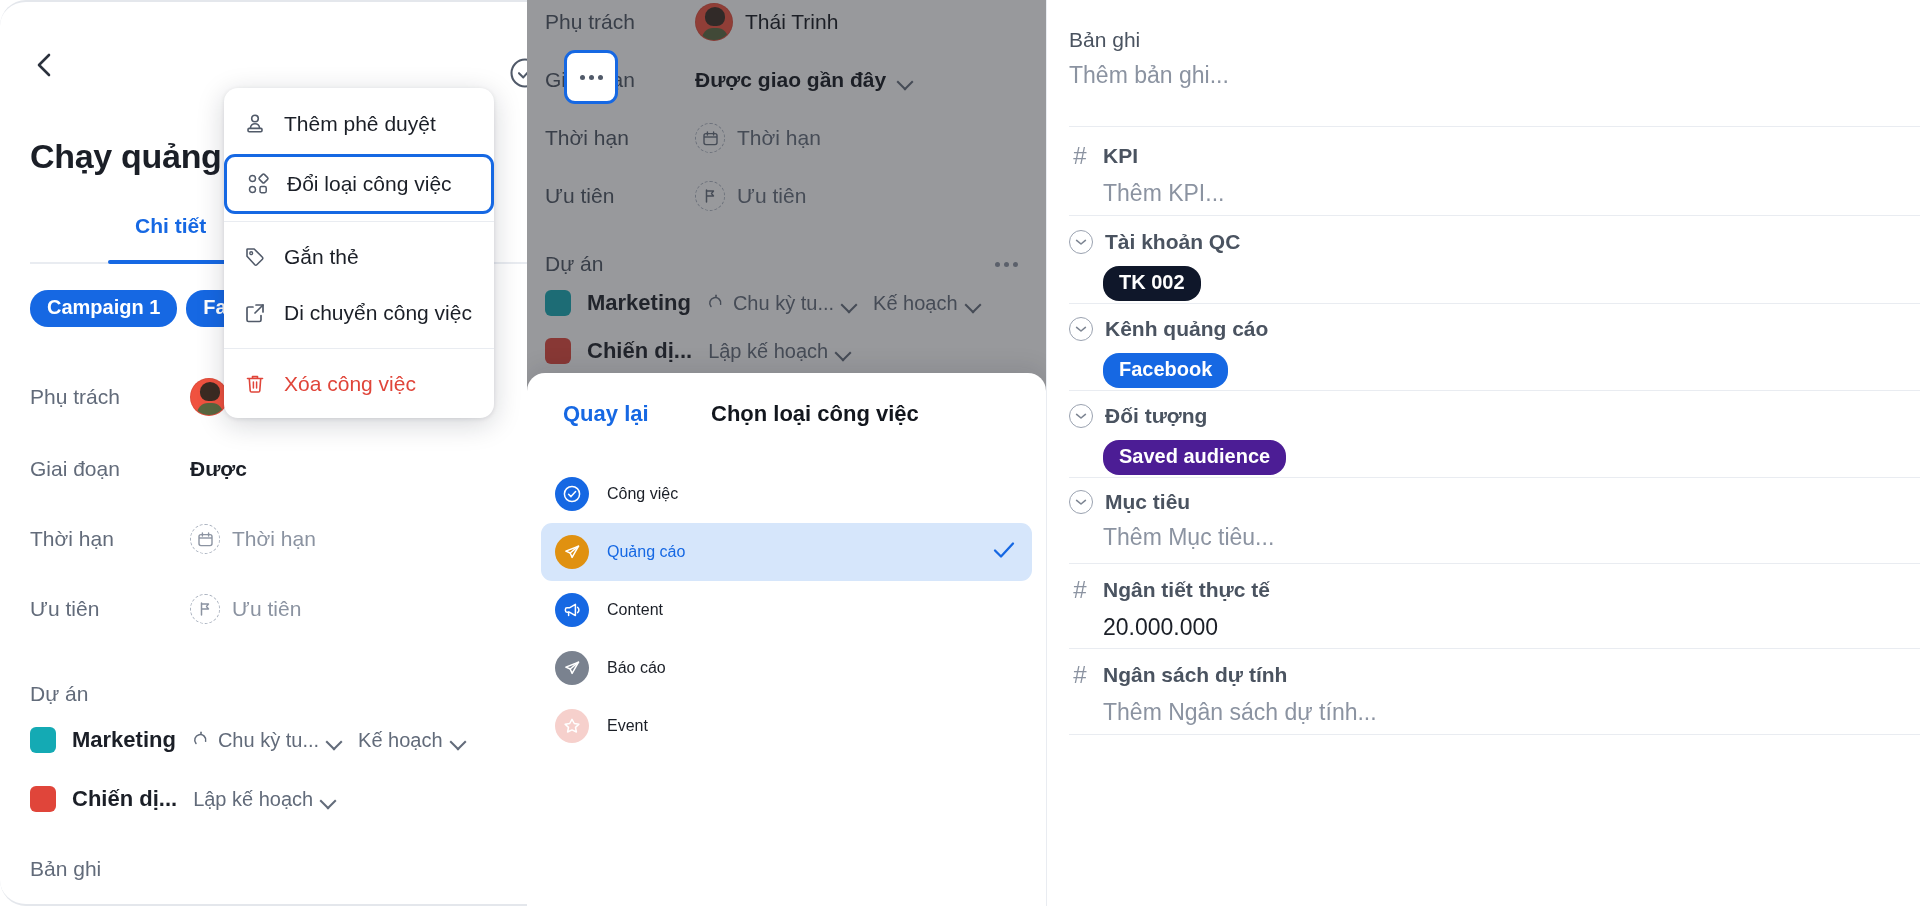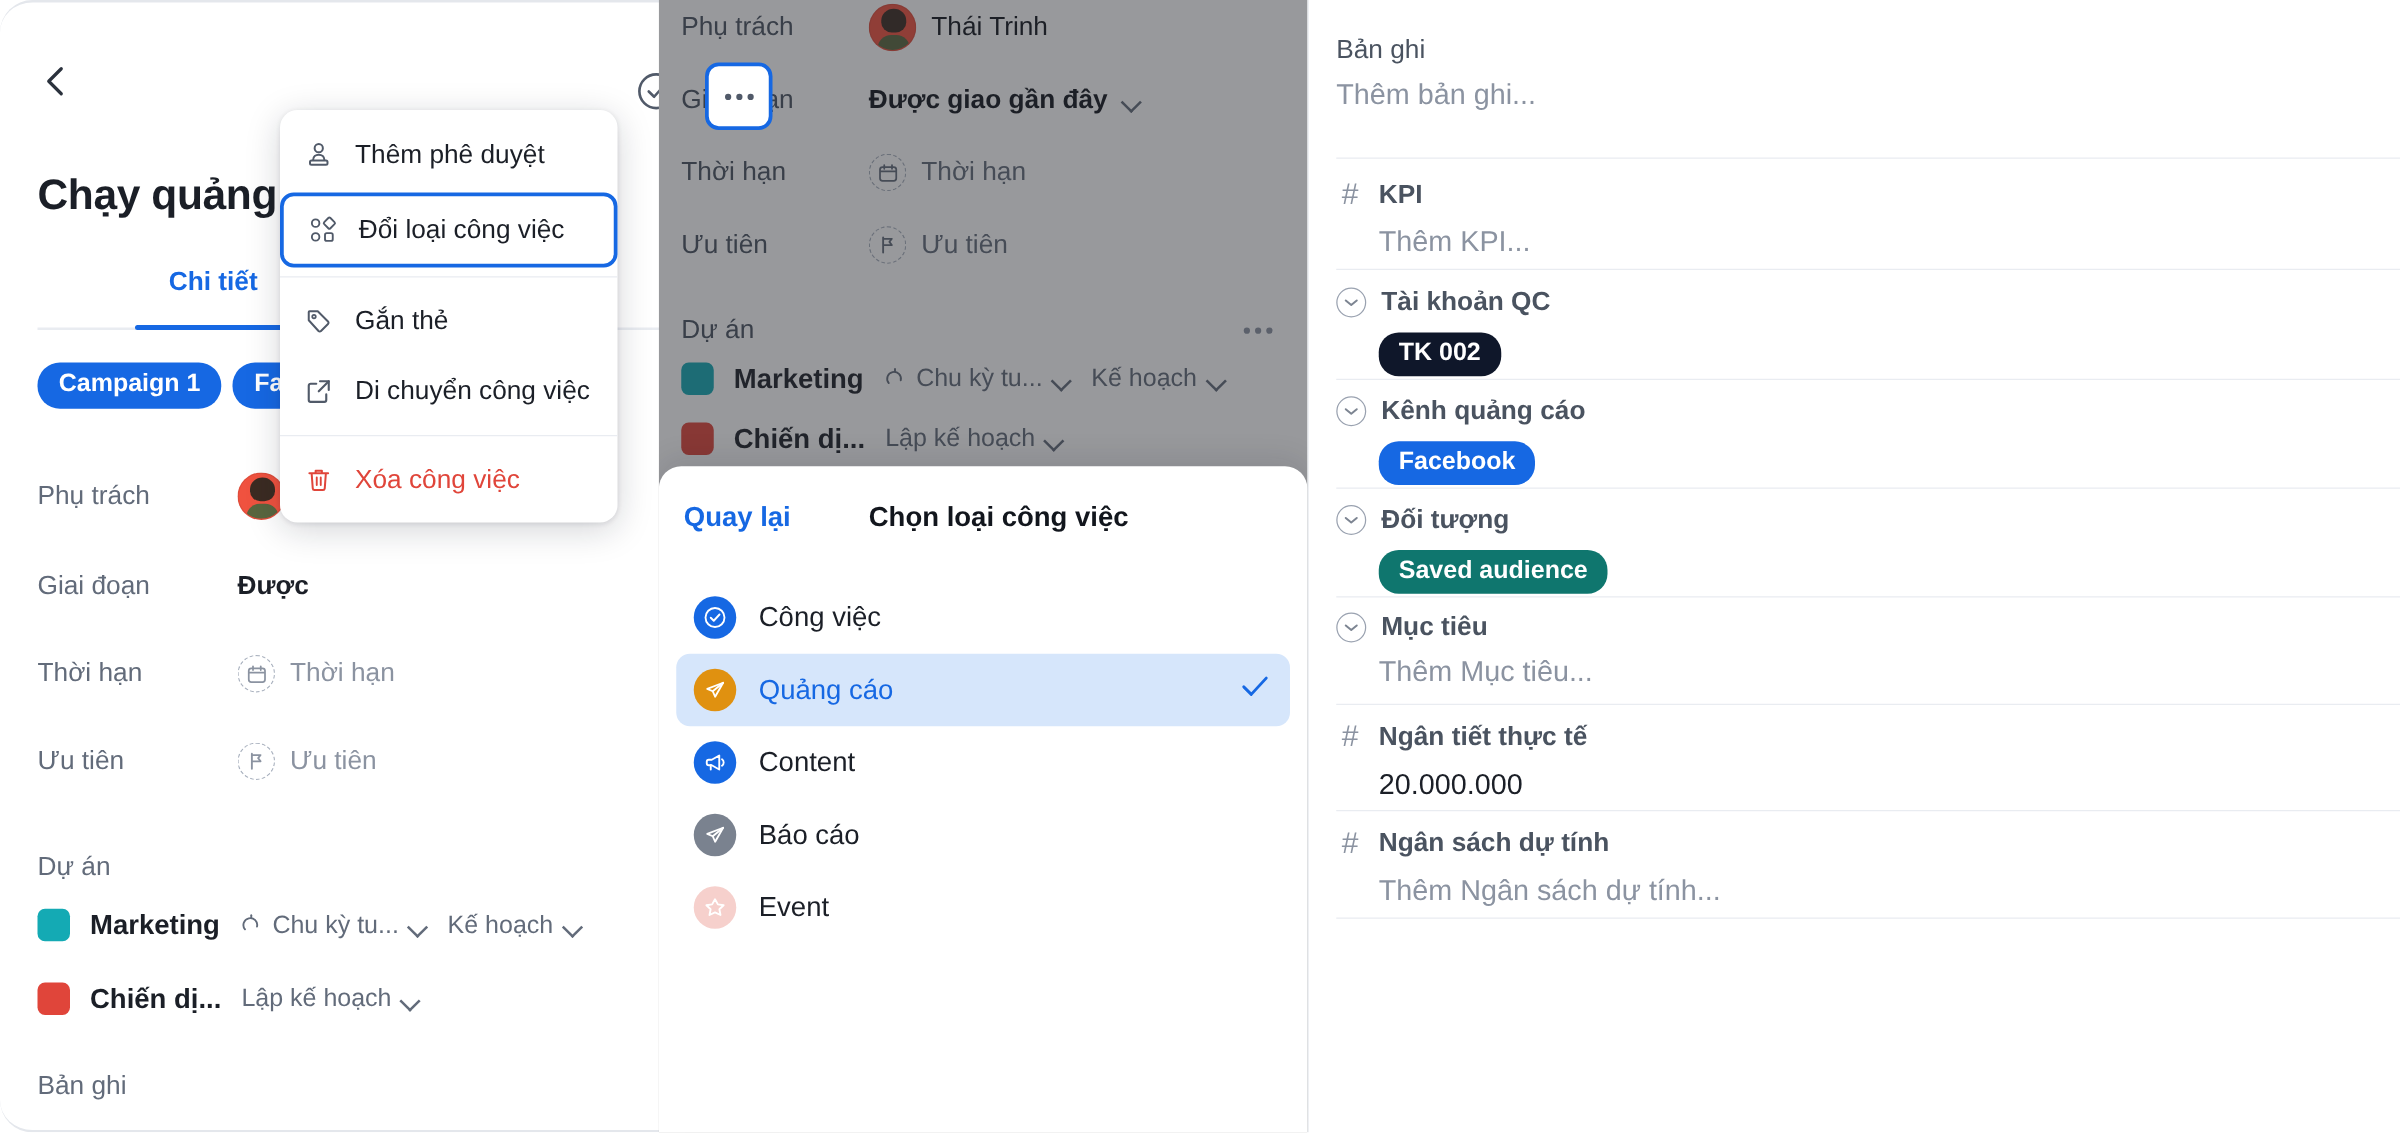--- a/index.html
+++ b/index.html
@@ -199,36 +199,36 @@
 
   .sheet {
     position: absolute; left: 0; bottom: 0;
     width: 519px; height: 533px;
     background: #fff;
     border-radius: 18px 18px 0 0;
     z-index: 10;
     box-shadow: 0 -6px 22px rgba(16,24,40,.10);
   }
   .sheet-head {
-    position: absolute; left: 0; top: 28px; width: 519px; height: 40px;
+    position: absolute; left: 16px; top: 28px; width: 519px; height: 40px;
   }
   .sheet-back {
     position: absolute; left: 20px; top: 0;
     font-size: 22px; color: #1668e3; font-weight: 600; cursor: pointer;
   }
   .sheet-title {
     position: absolute; left: 168px; top: 0;
     font-size: 22px; color: #12161d; font-weight: 700;
   }
   .type-list { position: absolute; left: 0; top: 92px; width: 519px; }
   .type-item {
     height: 58px; margin: 0 14px;
     display: flex; align-items: center; gap: 18px;
     padding: 0 14px; border-radius: 11px;
-    font-size: 22px; color: #1b1f27;
+    font-size: 16px; color: #1b1f27;
     cursor: pointer;
     text-align: right;
   }
   .type-item.selected { background: #d6e6fb; color: #1668e3; }
   .type-ic {
     width: 34px; height: 34px; border-radius: 50%;
     flex: 0 0 auto; display:flex; align-items:center; justify-content:center;
   }
   .type-check { margin-left: auto; }
 
@@ -662,21 +662,21 @@
     <div class="rp-block" style="top:404px">
       <div class="rp-head">
         <span class="circ-chev">
           <svg width="12" height="8" viewBox="0 0 12 8" fill="none">
               <path d="M1.6 2.4 6 6 10.4 2.4" stroke="#7d8592" stroke-width="1.6" stroke-linecap="round" stroke-linejoin="round"></path>
             </svg>
         </span>
         <span>Đối tượng</span>
       </div>
       <div style="margin-left:34px">
-        <span class="rp-tag" style="background:#0f766e">Saved audience</span>
+        <span class="rp-tag" style="background:#4c1d95">Saved audience</span>
       </div>
     </div>
 
     <div class="rp-rule" style="top:477px"></div>
 
     <div class="rp-block" style="top:490px">
       <div class="rp-head">
         <span class="circ-chev">
           <svg width="12" height="8" viewBox="0 0 12 8" fill="none">
               <path d="M1.6 2.4 6 6 10.4 2.4" stroke="#7d8592" stroke-width="1.6" stroke-linecap="round" stroke-linejoin="round"></path>

